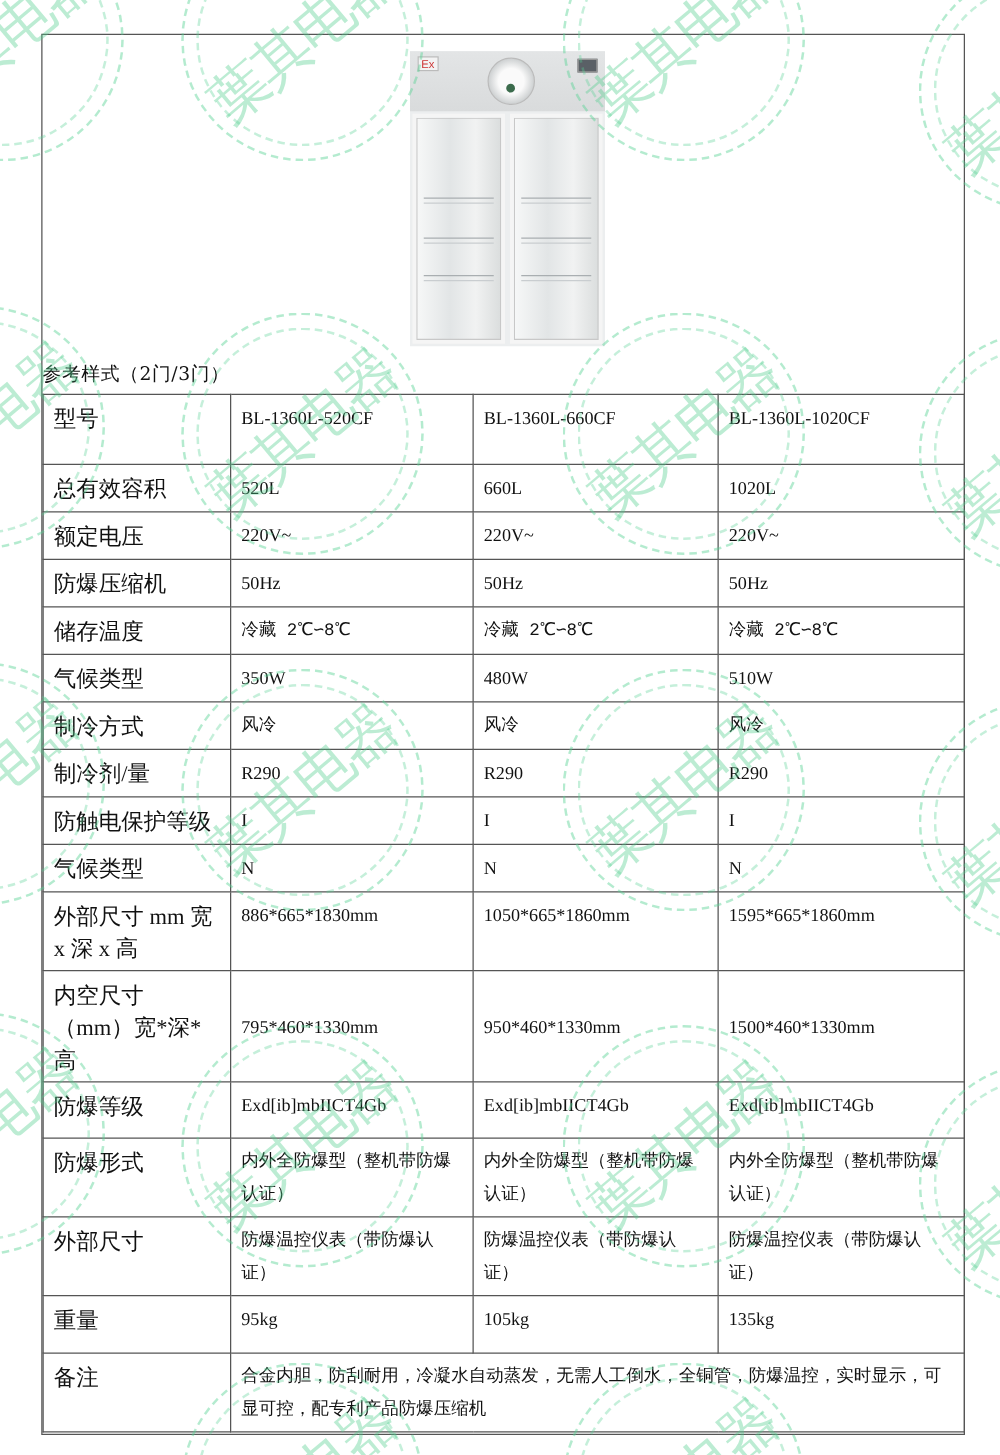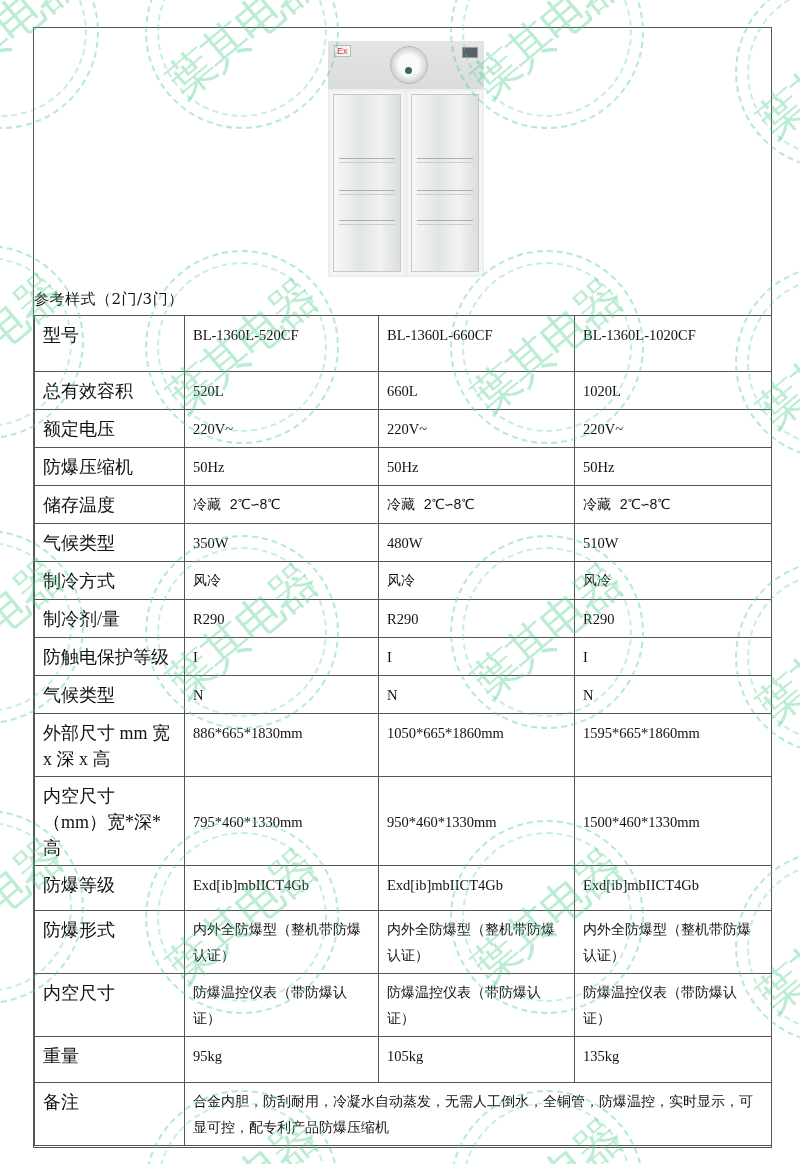--- a/index.html
+++ b/index.html
@@ -256,21 +256,21 @@
       <td class="val">Exd[ib]mbIICT4Gb</td>
       <td class="val">Exd[ib]mbIICT4Gb</td>
     </tr>
     <tr style="height:57px">
       <td class="label">防爆形式</td>
       <td class="cn">内外全防爆型（整机带防爆认证）</td>
       <td class="cn">内外全防爆型（整机带防爆认证）</td>
       <td class="cn">内外全防爆型（整机带防爆认证）</td>
     </tr>
     <tr style="height:55px">
-      <td class="label">内空尺寸</td>
+      <td class="label">外部尺寸</td>
       <td class="cn">防爆温控仪表（带防爆认证）</td>
       <td class="cn">防爆温控仪表（带防爆认证）</td>
       <td class="cn">防爆温控仪表（带防爆认证）</td>
     </tr>
     <tr style="height:46px">
       <td class="label">重量</td>
       <td class="val">95kg</td>
       <td class="val">105kg</td>
       <td class="val">135kg</td>
     </tr>

